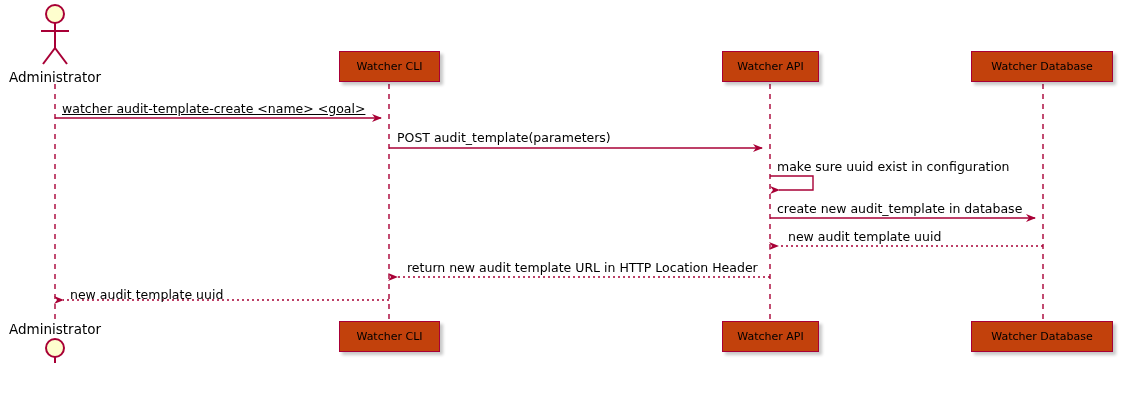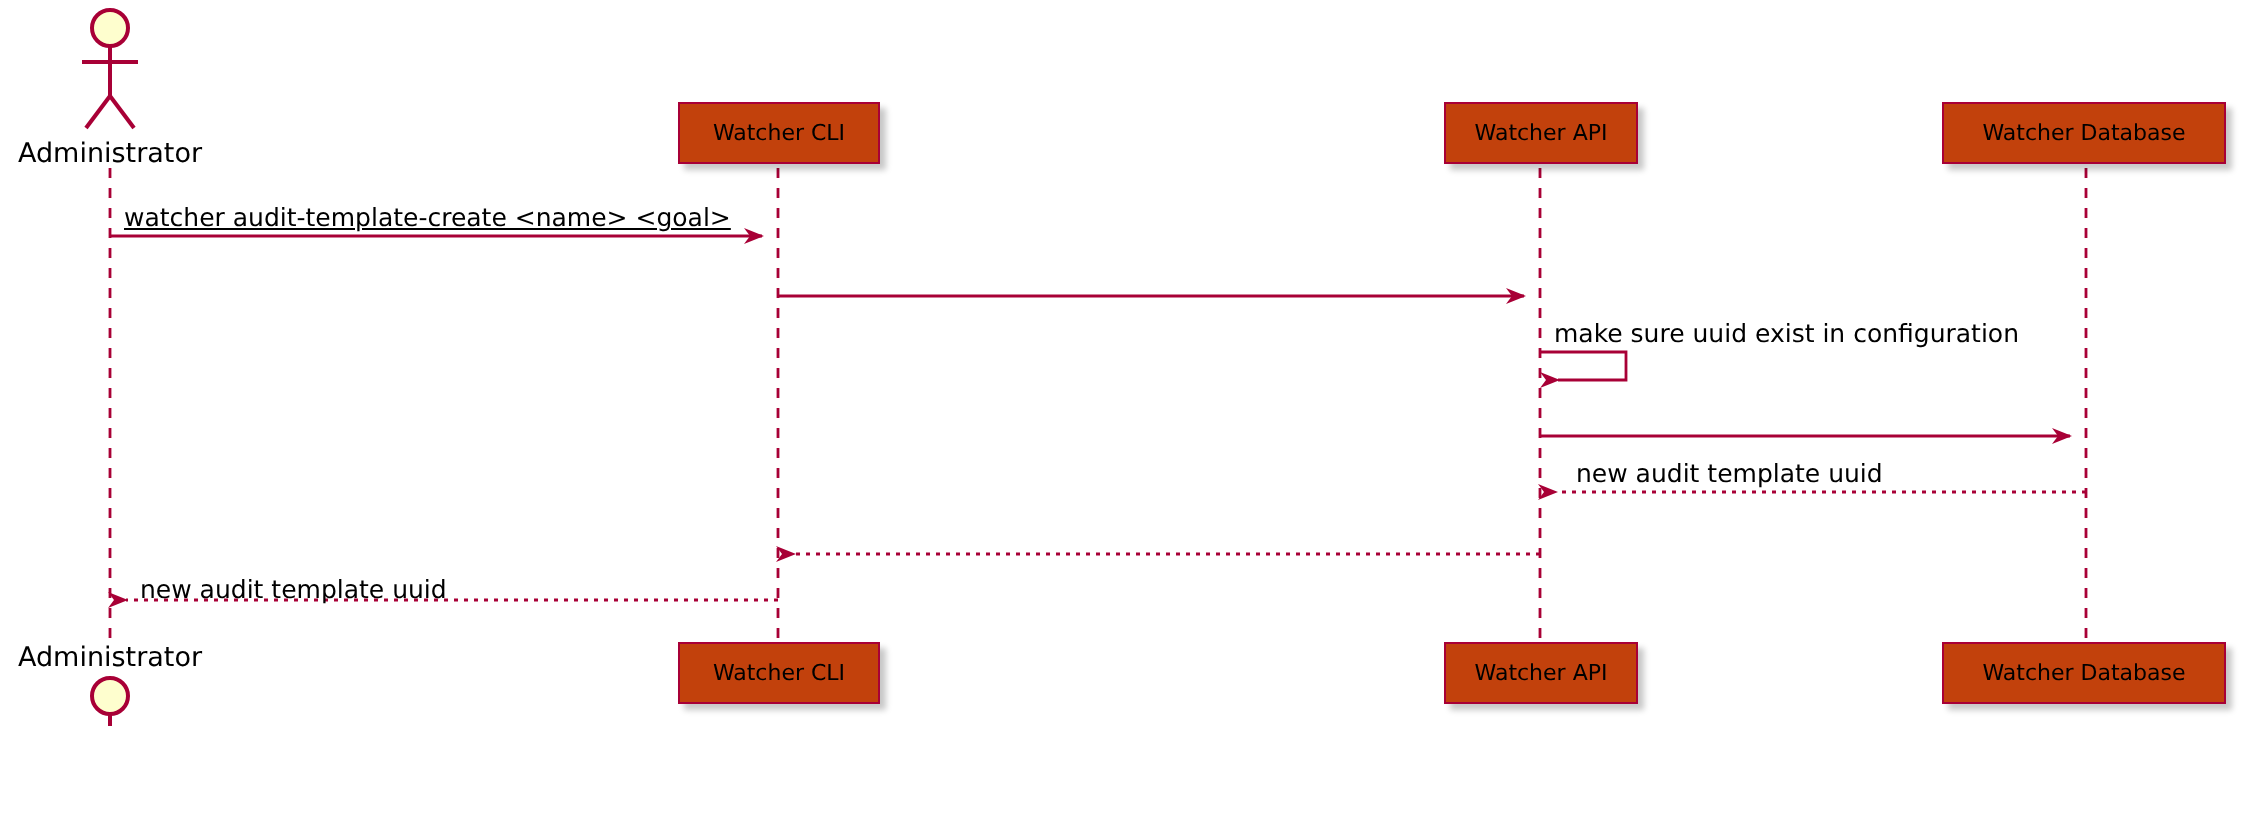--- a/index.html
+++ b/index.html
@@ -131,22 +131,25 @@
   <div class="part-box" style="left:971px; top:51px; width:142px; height:31px;">Watcher Database</div>
 
   <div class="part-box" style="left:339px; top:321px; width:101px; height:31px;">Watcher CLI</div>
 
   <div class="part-box" style="left:722px; top:321px; width:97px; height:31px;">Watcher API</div>
 
   <div class="part-box" style="left:971px; top:321px; width:142px; height:31px;">Watcher Database</div>
 
   <div class="msg-label" style="left:62px; top:102px;text-decoration:underline;">watcher audit-template-create &lt;name&gt; &lt;goal&gt;</div>
 
+  <div class="msg-label" style="left:397px; top:131px;">POST audit_template(parameters)</div>
 
   <div class="msg-label" style="left:777px; top:160px;">make sure uuid exist in configuration</div>
 
+  <div class="msg-label" style="left:777px; top:202px;">create new audit_template in database</div>
 
   <div class="msg-label" style="left:788px; top:230px;">new audit template uuid</div>
 
+  <div class="msg-label" style="left:407px; top:261px;">return new audit template URL in HTTP Location Header</div>
 
   <div class="msg-label" style="left:70px; top:288px;">new audit template uuid</div>
 
 </div>
 
 </body></html>

